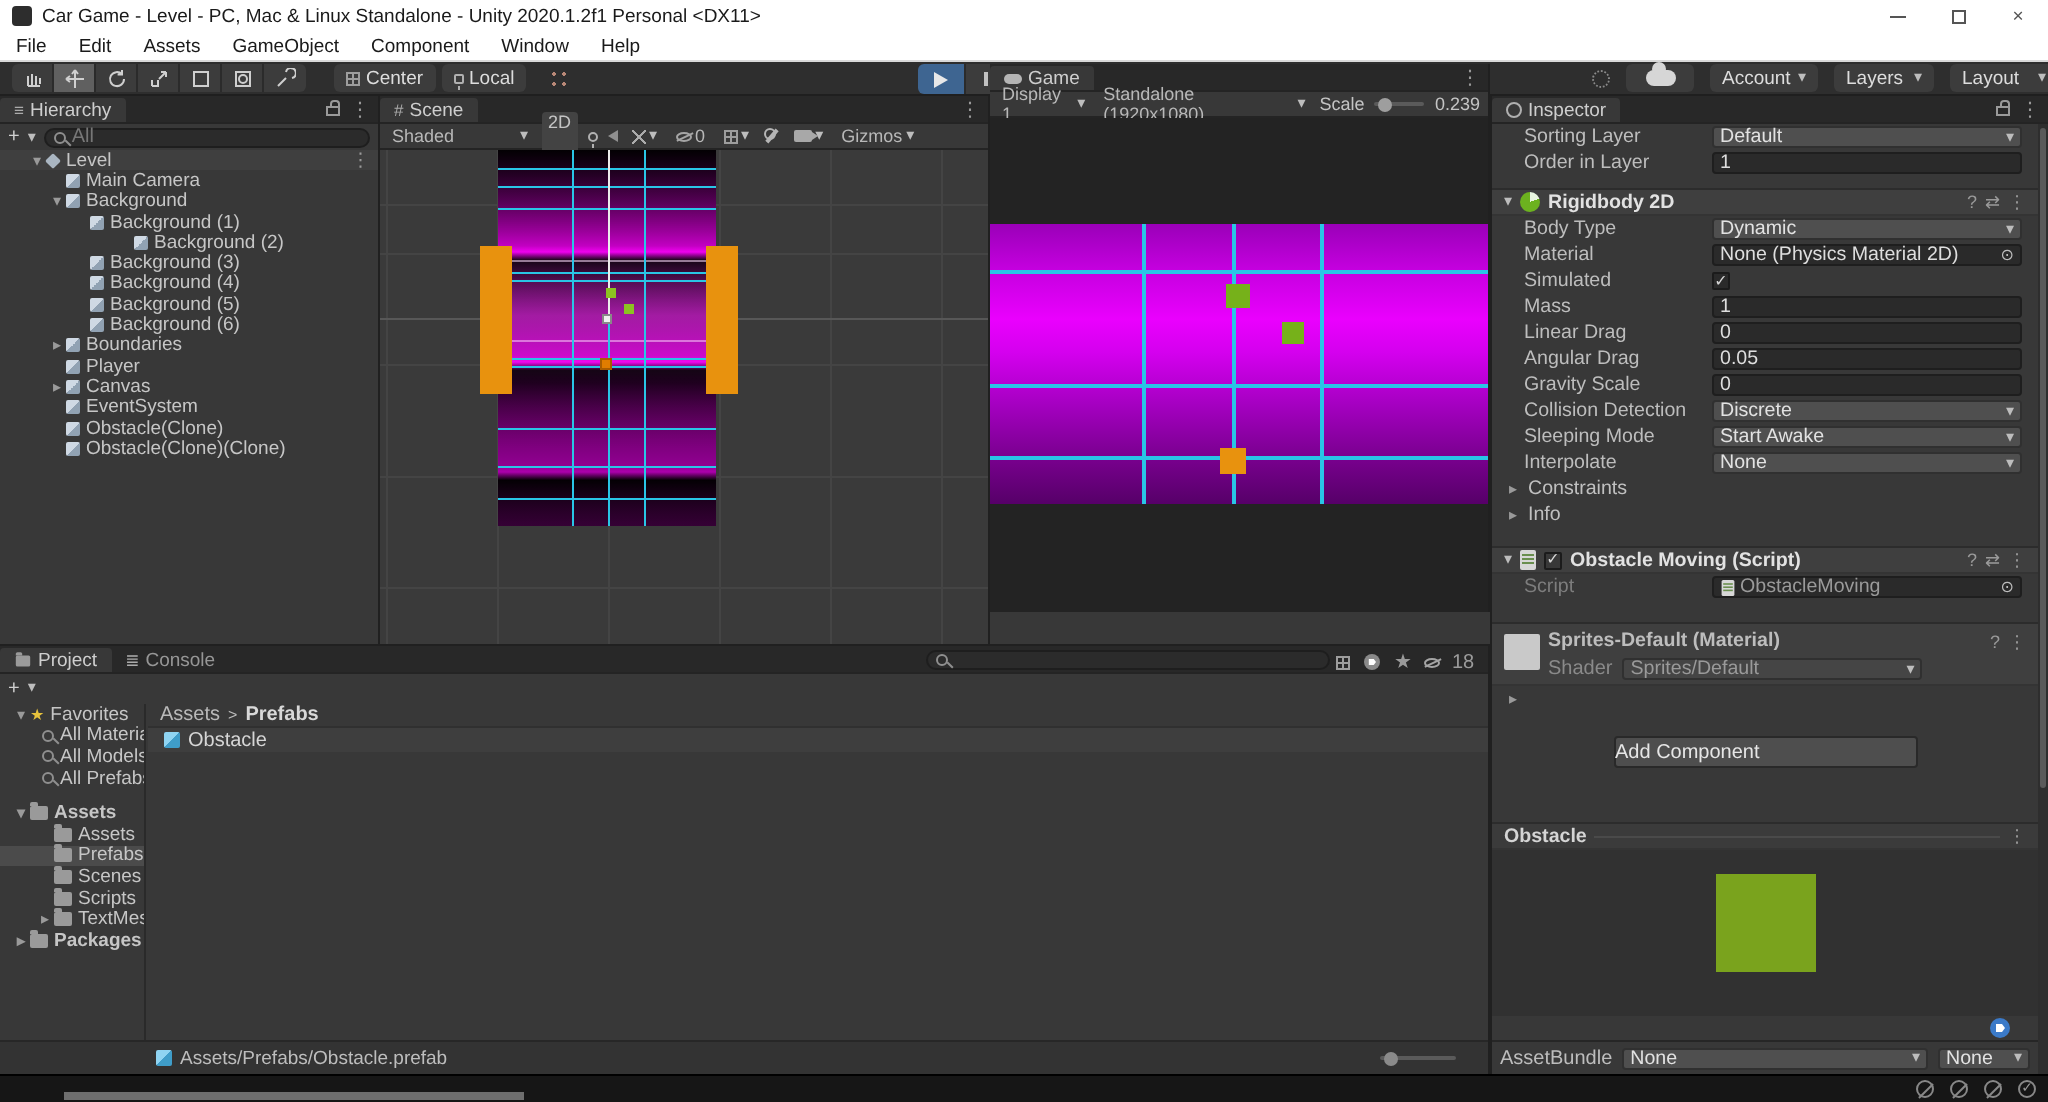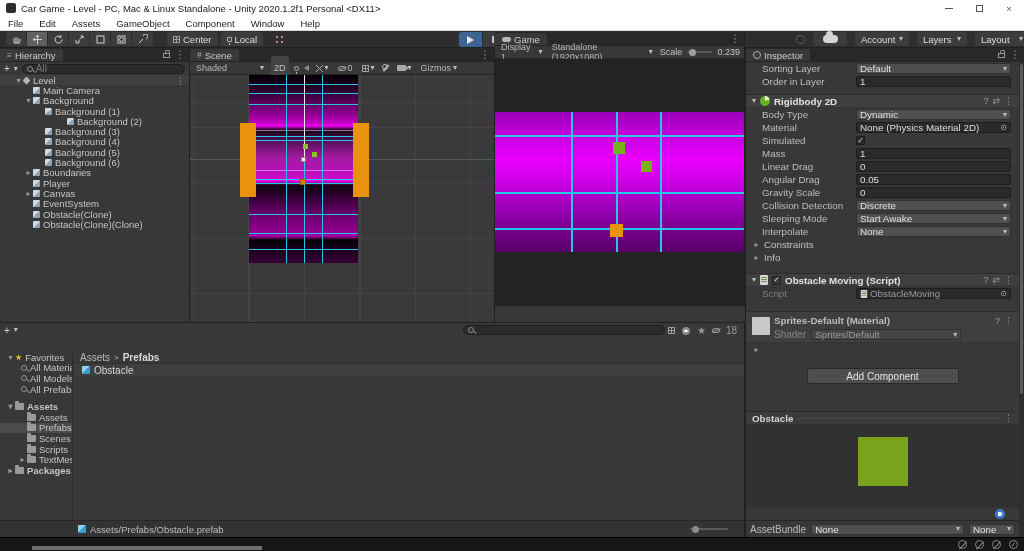--- a/index.html
+++ b/index.html
@@ -57,21 +57,21 @@
 .hsearch{height:13px;display:flex;align-items:center;padding:0 4px;gap:4px}
 .sfield{flex:1;height:10px;background:#2b2b2b;border:1px solid #1e1e1e;border-radius:6px;display:flex;align-items:center;gap:3px;padding:0 4px;color:#777}
 .hrow{height:10.3px;display:flex;align-items:center;font-size:9.5px;color:#c6c6c6;white-space:nowrap}
 .hrow .lbl{margin-left:3px}
 .cube{width:7px;height:7px;flex:none;background:linear-gradient(135deg,#cfd9e4 0 50%,#91a2b3 50% 100%);border-radius:1px}
 .arr{width:9px;flex:none;text-align:center;color:#9a9a9a;font-size:8px}
 .diam{width:7px;height:7px;flex:none;background:#aab6c2;transform:rotate(45deg) scale(.8);border-radius:1px}
 
 
 .vtool{height:13px;background:#383838;border-bottom:1px solid #242424;display:flex;align-items:center;gap:5px;padding:0 4px;font-size:9px;color:#c4c4c4}
-.vbtn{display:flex;align-items:center;gap:2px;padding:0 3px;height:24px;border-radius:2px;background:#434343}
+.vbtn{display:flex;align-items:flex-start;gap:2px;padding:0 3px;height:24px;border-radius:2px;background:#434343}
 .vflat{display:flex;align-items:center;gap:2px;padding:0 2px;color:#b8b8b8}
 .bulb{width:5px;height:5px;border:1px solid #b0b0b0;border-radius:50%;position:relative}
 .bulb:before{content:"";position:absolute;left:1px;top:5px;width:1px;height:2px;background:#b0b0b0}
 .spk{width:0;height:0;border-right:5px solid #8f8f8f;border-top:3px solid transparent;border-bottom:3px solid transparent}
 .eye{width:8px;height:5px;border:1px solid #a5a5a5;border-radius:50%;position:relative}
 .eye:before{content:"";position:absolute;left:-1px;top:1px;width:9px;height:1px;background:#a5a5a5;transform:rotate(-25deg)}
 .gridico{width:7px;height:7px;background:
  repeating-linear-gradient(0deg,#9d9d9d 0 1px,transparent 1px 3px),repeating-linear-gradient(90deg,#9d9d9d 0 1px,transparent 1px 3px)}
 .wrench{width:8px;height:8px;position:relative}
 .wrench:before{content:"";position:absolute;left:3px;top:0;width:2px;height:8px;background:#b5b5b5;transform:rotate(40deg)}
@@ -435,20 +435,30 @@
         <div class="cl" style="left:0;top:80px;width:249px;height:2px"></div>
         <div class="cl" style="left:0;top:116px;width:249px;height:2px"></div>
         <div class="sq" style="left:118px;top:30px;width:12px;height:12px;background:#76b11a"></div>
         <div class="sq" style="left:146px;top:49px;width:11px;height:11px;background:#76b11a"></div>
         <div class="sq" style="left:115px;top:112px;width:13px;height:13px;background:#e8920e"></div>
       </div>
     </div>
   </div>
 
   <div class="abs panel" style="left:0;top:322px;width:745px;height:215px;border-top:1px solid #202020">
+    <div class="tabbar">
+      <div class="tab">
+          <span class="folder" style="transform:scale(.8)"></span>
+          <span>Project</span>
+        </div>
+      <div class="tab off">
+          <span class="ticon">≣</span>
+          <span>Console</span>
+        </div>
+    </div>
     <div class="hsearch" style="height:14px">
       <span style="color:#cfcfcf">+</span>
       <span class="chev">▾</span>
       <div class="sfield abs" style="left:463px;top:2px;width:202px;height:10px">
           <span class="mag"></span>
         </div>
       <div class="abs flex" style="left:668px;top:2px;gap:6px;color:#9a9a9a">
         <span class="gridico"></span>
         <span class="tagico" style="background:#8a8a8a;transform:scale(.8)"></span>
         <span>★</span>
@@ -677,21 +687,21 @@
               </span>
             </div>
         </div>
       </div>
       <div class="ifold" style="color:#8a8a8a">
           <span class="arr">▸</span>
         </div>
 
       <div style="height:12px"></div>
       <div class="flex" style="justify-content:center;flex:none">
-        <div style="width:152px;height:16px;background:#4e4e4e;border:1px solid #292929;border-radius:2px;display:flex;align-items:center;justify-content:center;color:#e6e6e6">
+        <div style="width:152px;height:16px;background:#4e4e4e;border:1px solid #292929;border-radius:2px;display:flex;align-items:center;color:#e6e6e6">
             <span>Add Component</span>
           </div>
       </div>
 
       <div class="ihead" style="margin-top:auto;background:#3b3b3b">
         <span class="title" style="color:#d5d5d5;flex:none">Obstacle</span>
         <span style="flex:1;height:1px;background:#4a4a4a"></span>
         <span class="hico">⋮</span>
       </div>
       <div style="height:83px;background:#313131;position:relative;flex:none">

